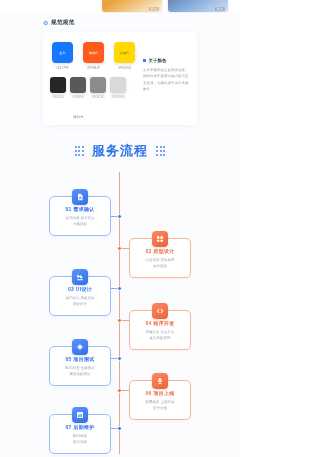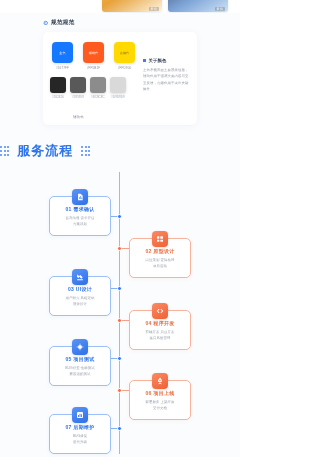--- a/index.html
+++ b/index.html
@@ -66,21 +66,21 @@
 
   .note-zone { width: 56px; padding: 26px 8px 0 2px; }
   .note-head { display: flex; align-items: center; gap: 2.5px; margin-bottom: 4px; }
   .note-head i { width: 3px; height: 3px; background: #3d7ff2; display: block; }
   .note-head b { font-size: 4.3px; color: #2f3c4e; font-weight: bold; letter-spacing: .2px; }
   .note-body { font-size: 3.4px; color: #9198a5; line-height: 1.85; letter-spacing: .1px; }
 
   
   .flow-title-wrap {
     position: absolute; left: 0; top: 142px; width: 240px;
-    display: flex; align-items: center; gap: 8px;
+    display: flex; align-items: center; justify-content: center; gap: 8px;
   }
   .dotgrid { display: grid; grid-template-columns: repeat(3, 2px); gap: 1.6px; }
   .dotgrid i { width: 2px; height: 2px; background: #4a86f0; border-radius: 50%; display: block; }
   .flow-title { font-size: 13px; font-weight: bold; color: #2f74ea; letter-spacing: 1px; }
 
   
   .spine {
     position: absolute; left: 119px; top: 172px; width: 1.2px; height: 282px;
     background: #f4a08c;
   }

